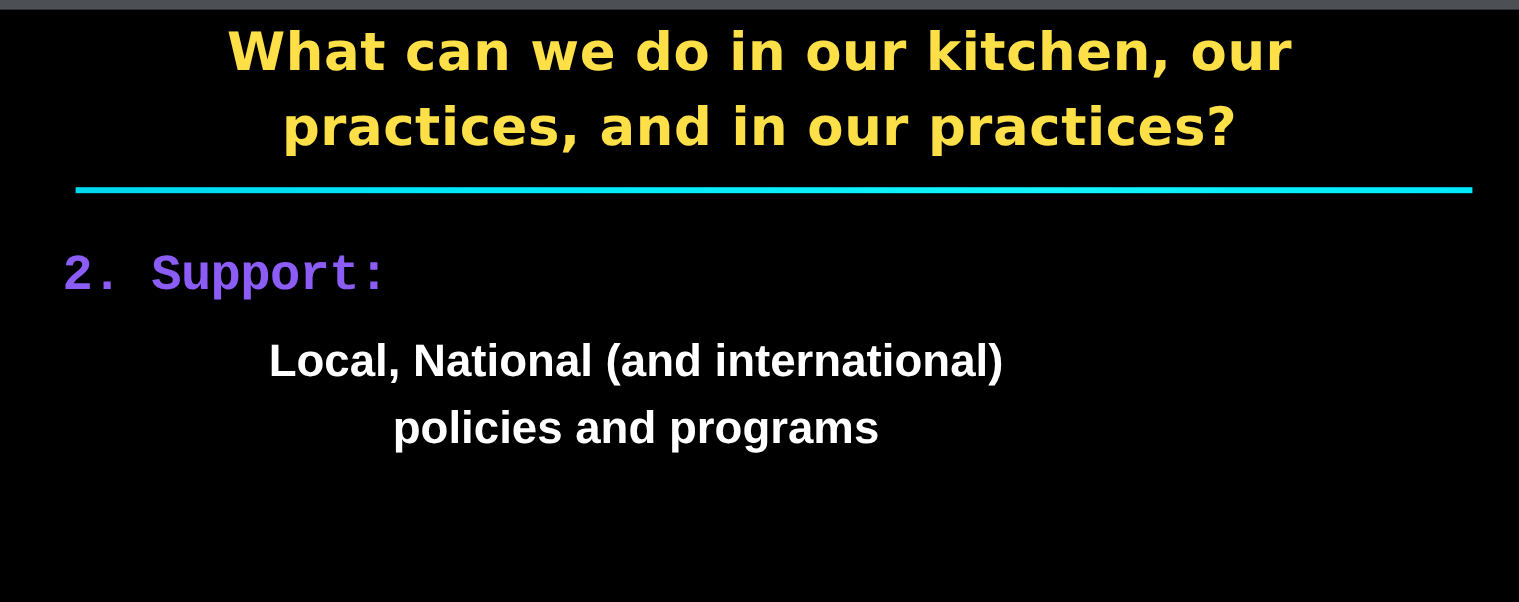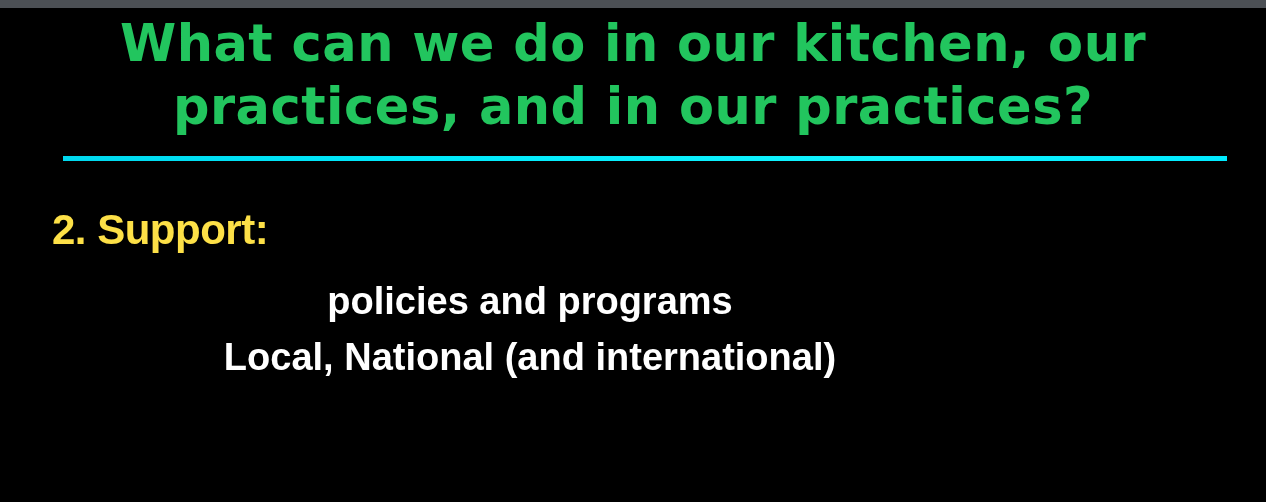--- a/index.html
+++ b/index.html
@@ -36,24 +36,24 @@
   
   .title-block {
     position: absolute;
     left: 0;
     top: 12px;
     width: 1266px;
     text-align: center;
   }
   .title-line {
     display: block;
-    color: #22c55e;
+    color: #fde047;
     font-family: "DejaVu Sans", sans-serif;
     font-weight: bold;
-    font-size: 51px;
+    font-size: 44px;
     line-height: 63px;
     letter-spacing: 0.5px;
     white-space: nowrap;
   }
 
   
   .divider-wrap {
     position: absolute;
     left: 0;
     top: 156px;
@@ -71,22 +71,22 @@
 
   
   .body-block {
     position: absolute;
     left: 0;
     top: 205px;
     width: 1266px;
   }
 
   .heading {
-    color: #fde047;
-    font-family: Liberation Sans, sans-serif;
+    color: #8b5cf6;
+    font-family: Liberation Mono, monospace;
     font-weight: bold;
     font-size: 42px;
     line-height: 50px;
     margin: 0 4px 18px 52px;
     white-space: nowrap;
     letter-spacing: -0.5px;
   }
 
   .subtext {
     margin: 0;
@@ -117,18 +117,18 @@
   </div>
 
   <div class="divider-wrap">
     <div class="divider"></div>
   </div>
 
   <div class="body-block">
     <div class="heading">2. Support:</div>
 
     <div class="subtext">
+      <span class="subtext-line">Local, National (and international)</span>
       <span class="subtext-line">policies and programs</span>
-      <span class="subtext-line">Local, National (and international)</span>
     </div>
   </div>
 
 </div>
 
 </body></html>

